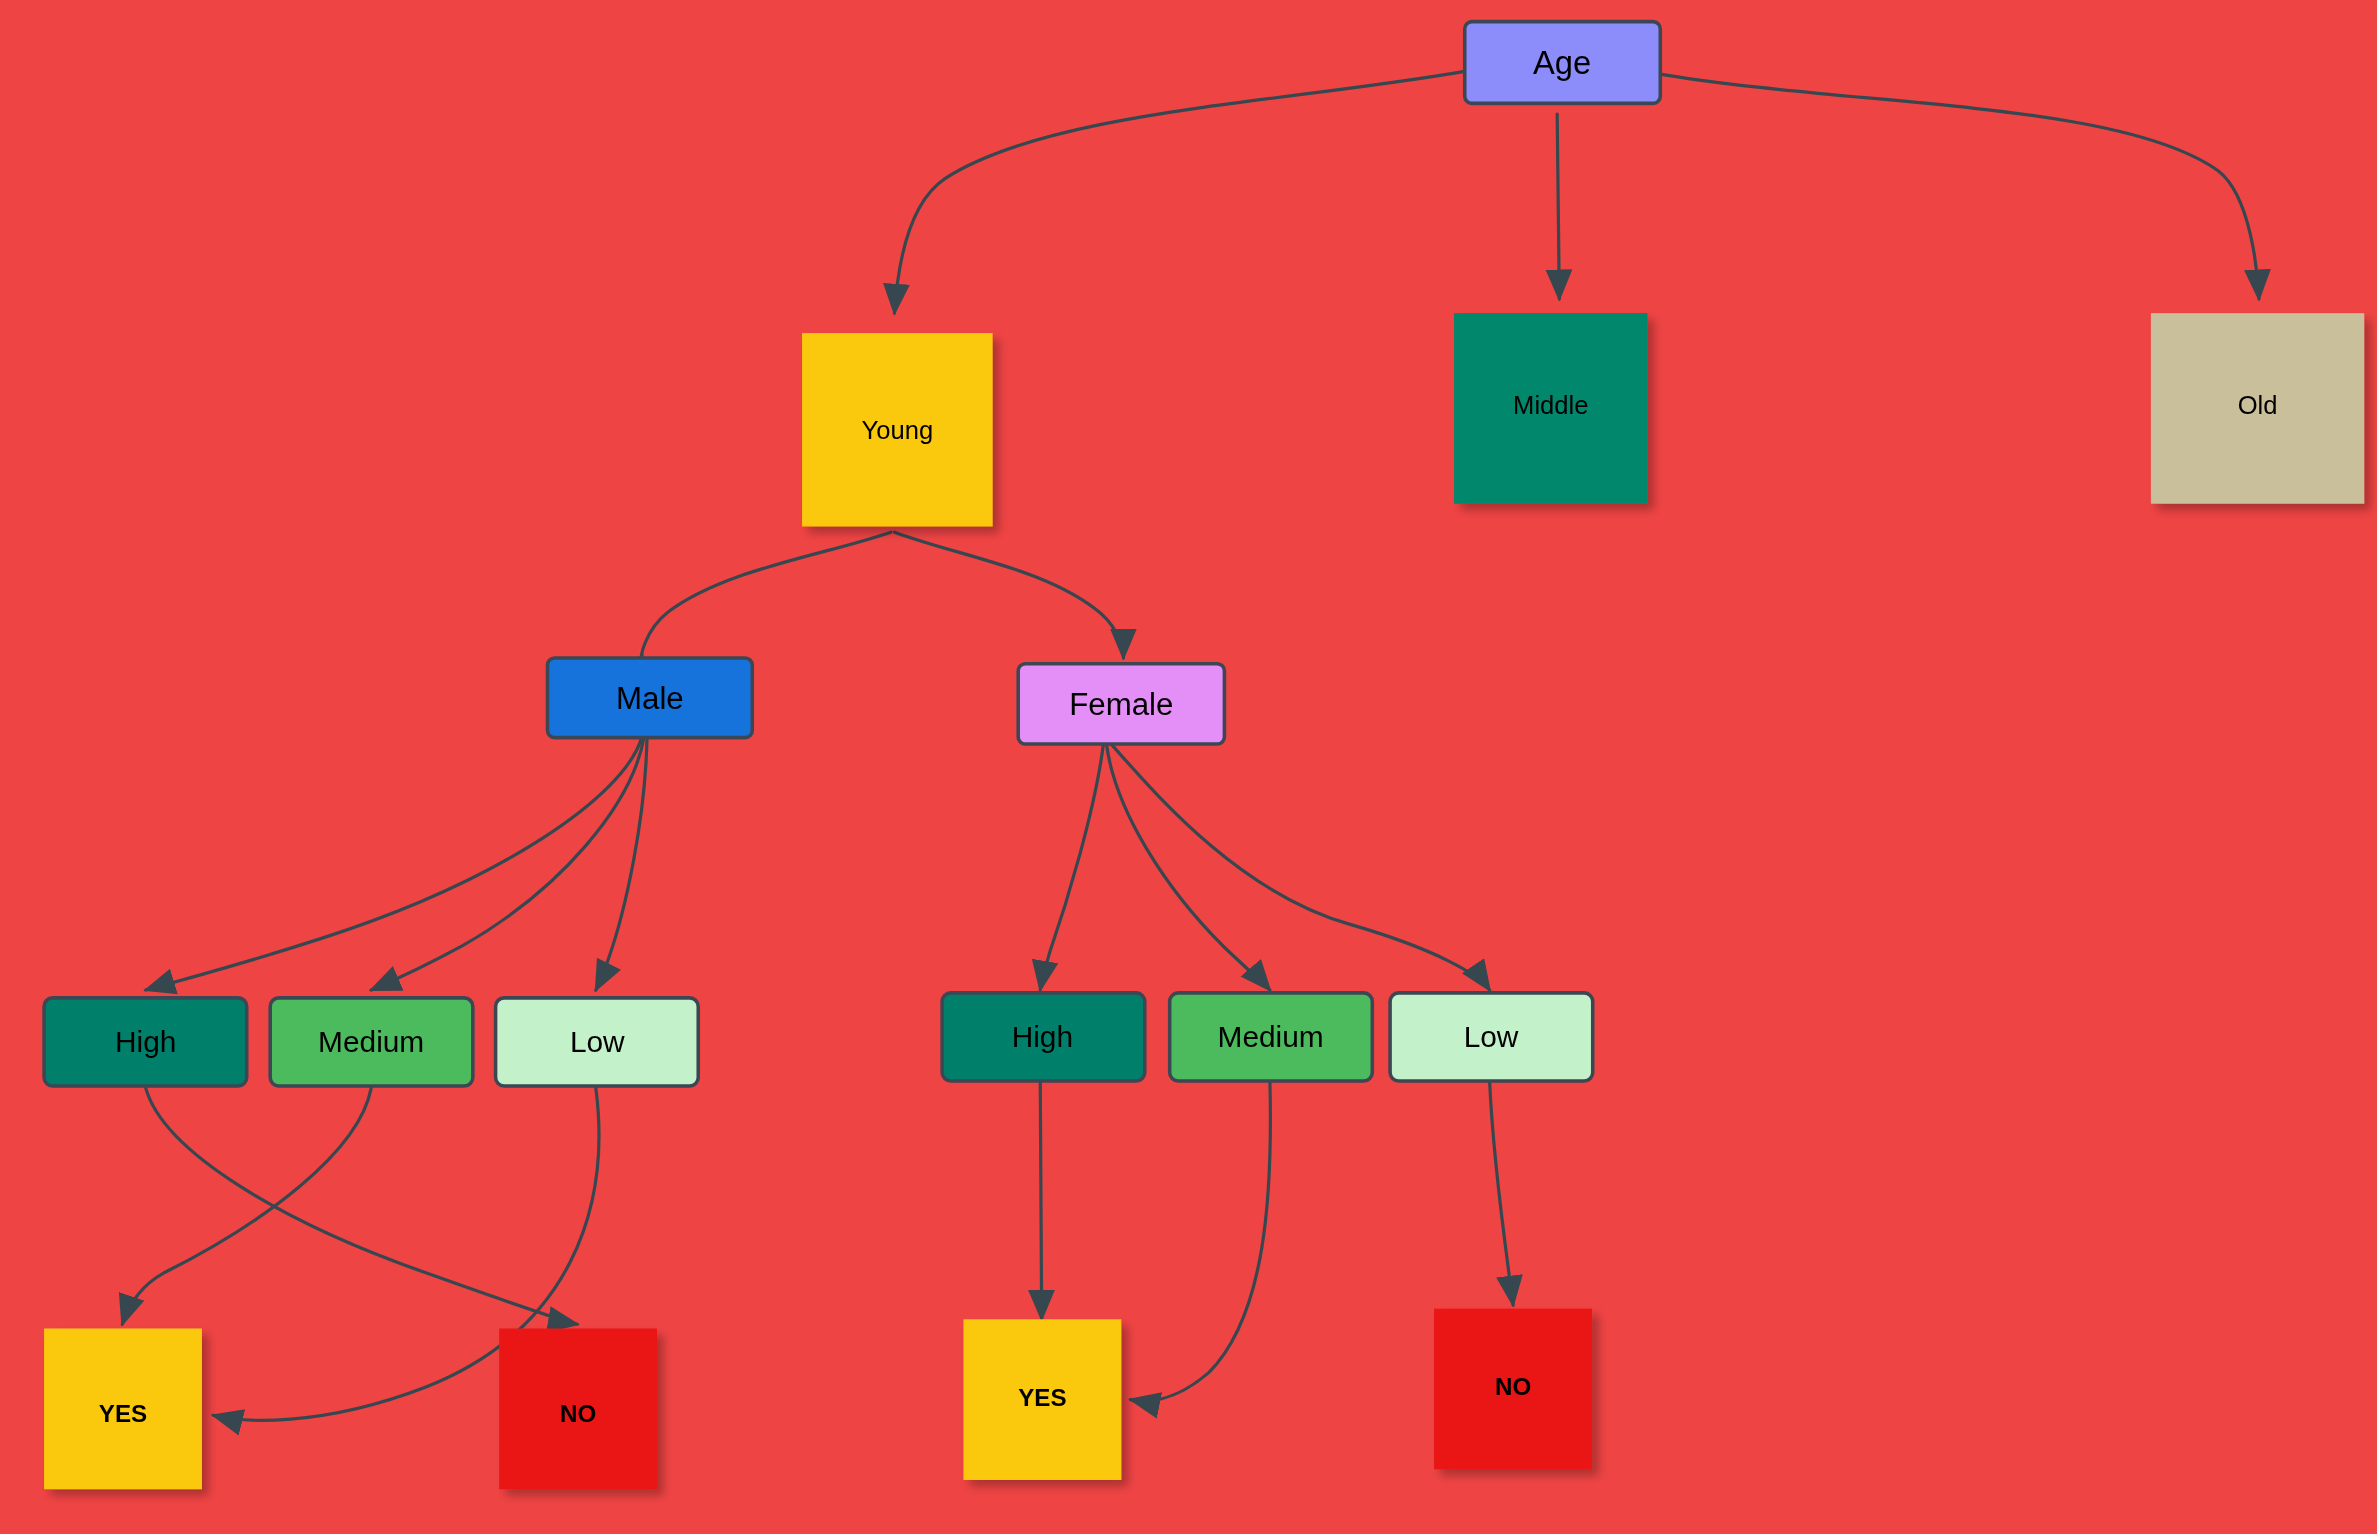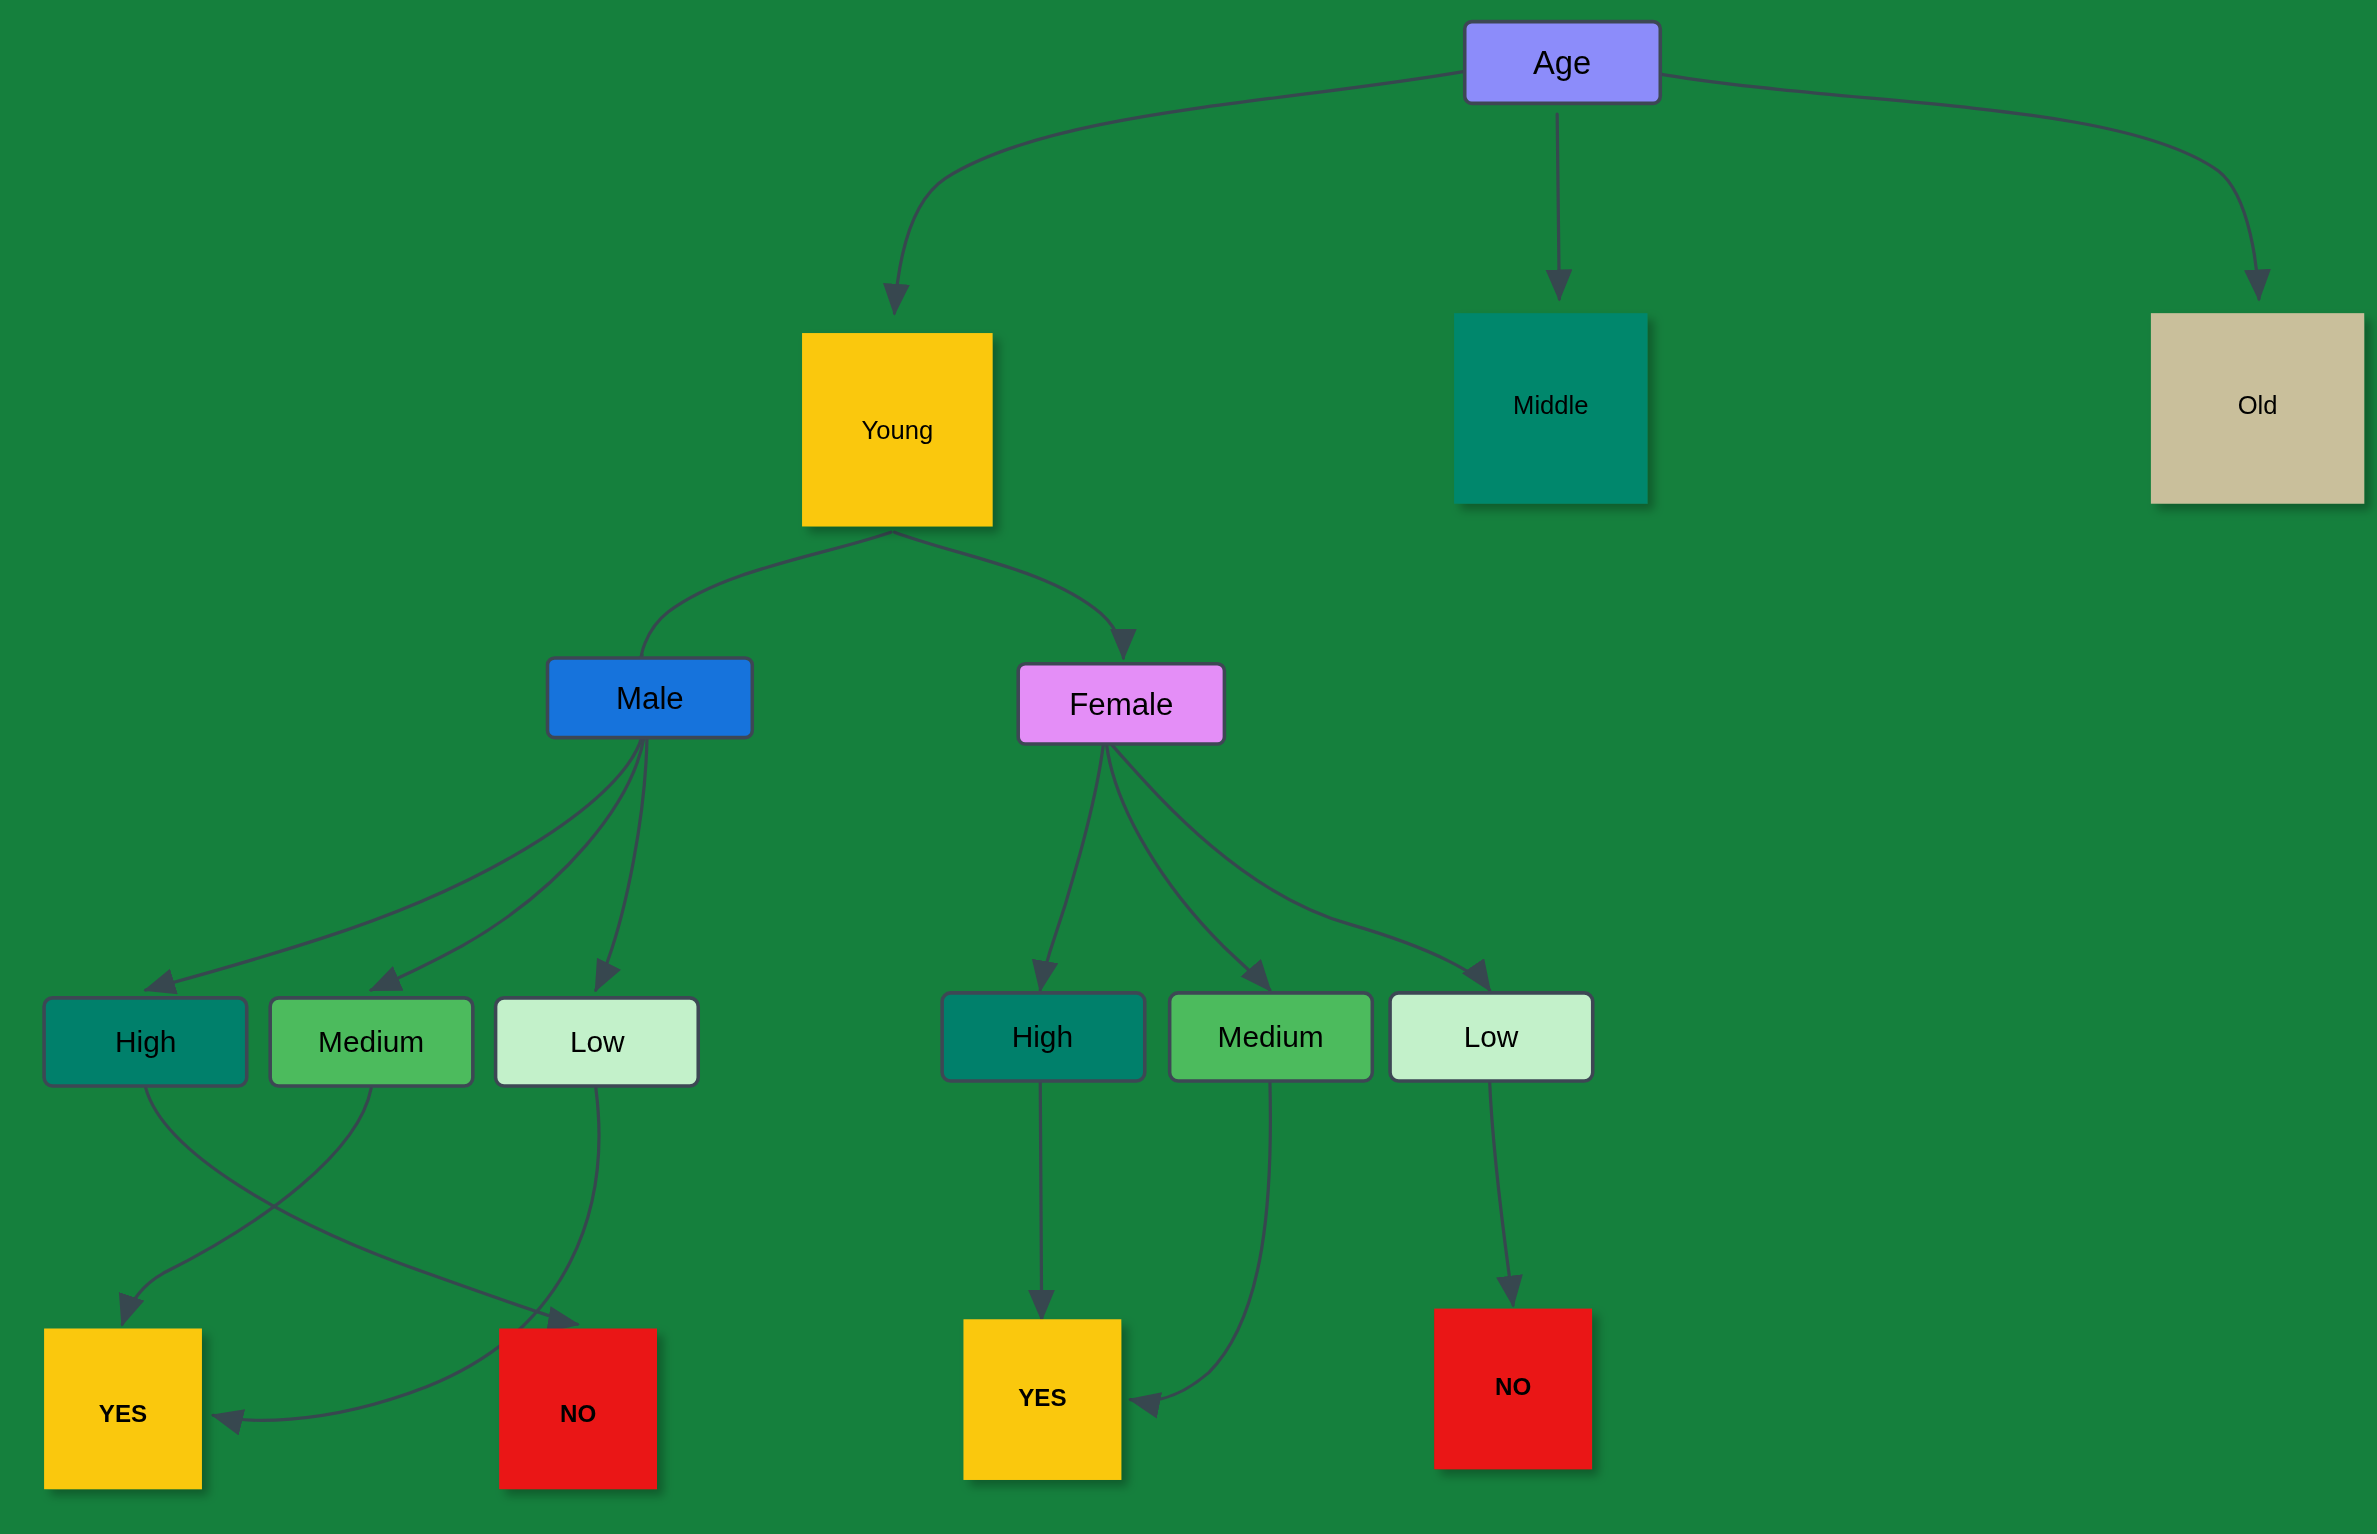--- a/index.html
+++ b/index.html
@@ -38,21 +38,21 @@
     stroke: #3d4754;
     stroke-width: 5;
   }
   .node-rect-plain {
     stroke: none;
   }
 </style>
 </head>
 <body>
 
-<div id="canvas" style="background: #15803d;">
+<div id="canvas" style="background: #ef4444;">
   <svg id="diagram-svg" viewBox="0 0 3343 2158">
     <defs>
       <marker id="arrowhead" markerWidth="12" markerHeight="12" refX="9.2" refY="4.2" orient="auto" markerUnits="strokeWidth">
         <path d="M 0 0 L 10 4.2 L 0 8.4 z" fill="#37474f"></path>
       </marker>
       <filter id="boxshadow" x="-40%" y="-40%" width="200%" height="200%">
         <feDropShadow dx="9" dy="9" stdDeviation="7" flood-color="#000000" flood-opacity="0.28"></feDropShadow>
       </filter>
     </defs>
 

